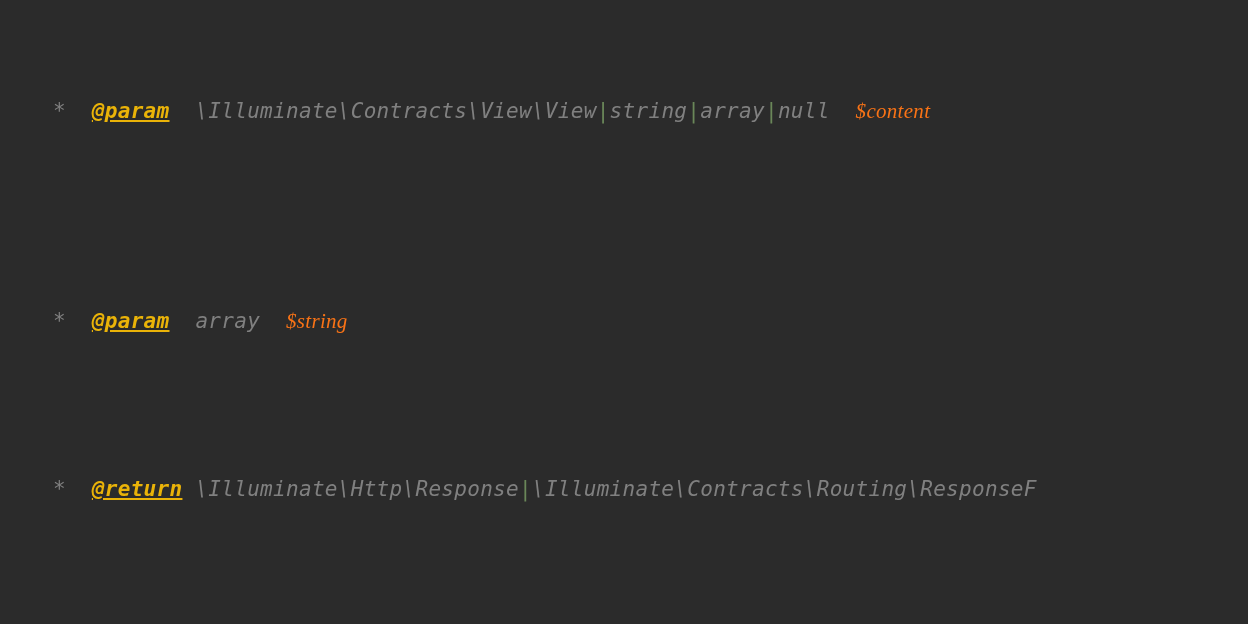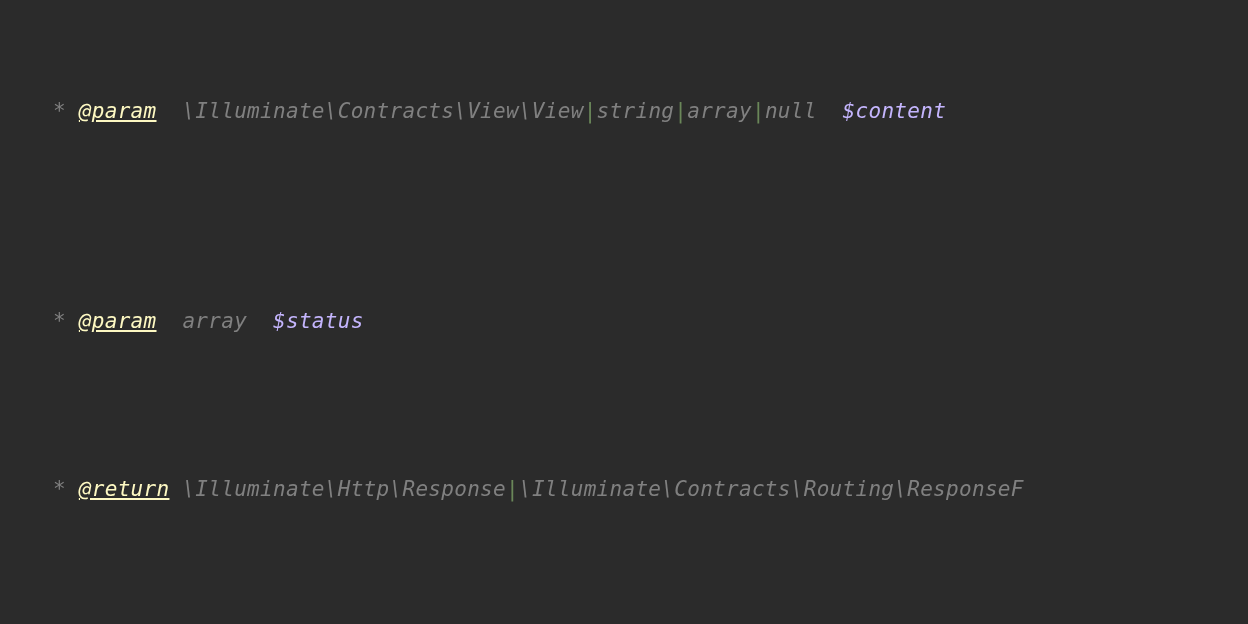--- a/index.html
+++ b/index.html
@@ -24,37 +24,38 @@
       white-space: pre;
       position: relative;
     }
     .line {
       height: 42px;
       padding-left: 40px;
       position: relative;
     }
     .comment-star { color: #808080; }
     .doc-tag { 
-      color: #fef9c3; 
+      color: #eab308; 
       text-decoration: underline;
-      font-weight: normal;
+      font-weight: bold;
+      margin-left: 13px;
     }
     .doc-type { color: #808080; text-align: center; }
-    .doc-var { color: #c4b5fd; }
+    .doc-var { color: #f97316; font-family: Liberation Serif, serif; }
     .doc-sep { color: #6a8759; }
   </style>
 </head>
 <body>
 
 <div class="editor">
 
   <div class="line" style="margin-top:-36px;"><span class="comment-star"> * </span><span class="doc-tag">@param</span><span class="doc-type">  </span><span class="doc-type">\Illuminate\Contracts\View\View</span><span class="doc-sep">|</span><span class="doc-type">string</span><span class="doc-sep">|</span><span class="doc-type">array</span><span class="doc-sep">|</span><span class="doc-type">null</span><span class="doc-type">  </span><span class="doc-var">$content</span></div>
 
 
-  <div class="line"><span class="comment-star"> * </span><span class="doc-tag">@param</span><span class="doc-type">  </span><span class="doc-type">array</span><span class="doc-type">  </span><span class="doc-var">$status</span></div>
+  <div class="line"><span class="comment-star"> * </span><span class="doc-tag">@param</span><span class="doc-type">  </span><span class="doc-type">array</span><span class="doc-type">  </span><span class="doc-var">$string</span></div>
 
   <div class="line"><span class="comment-star"> * </span><span class="doc-tag">@return</span><span class="doc-type"> </span><span class="doc-type">\Illuminate\Http\Response</span><span class="doc-sep">|</span><span class="doc-type">\Illuminate\Contracts\Routing\ResponseF</span></div>
 
   
 
   
 
   
 
   

